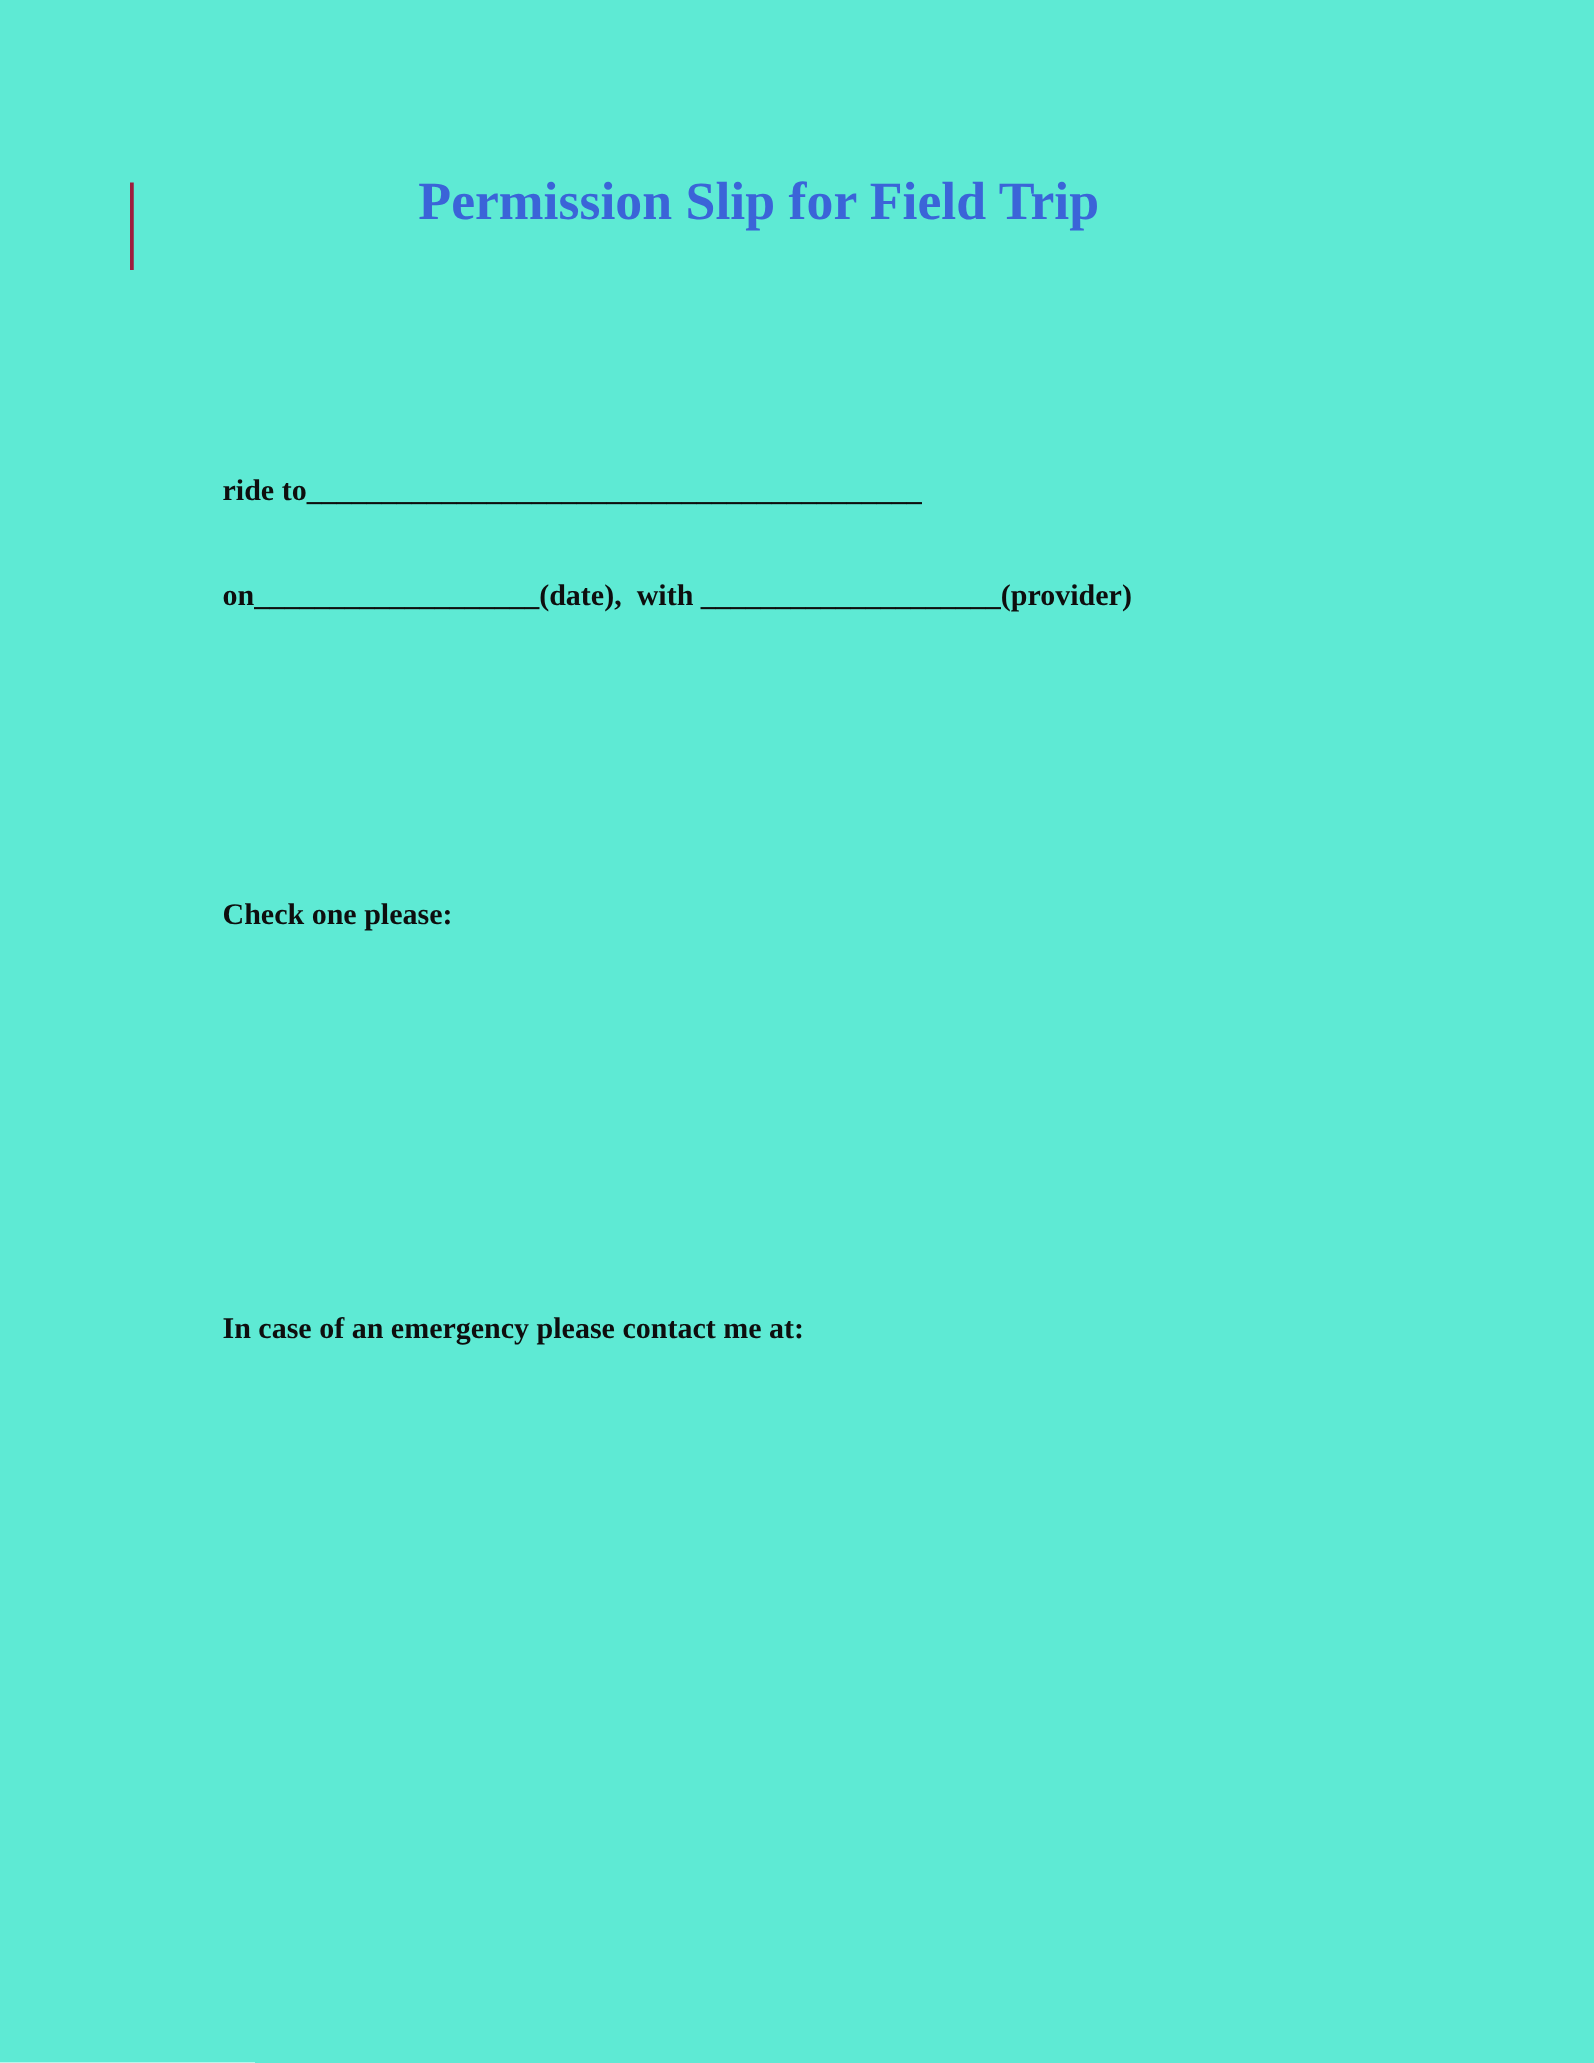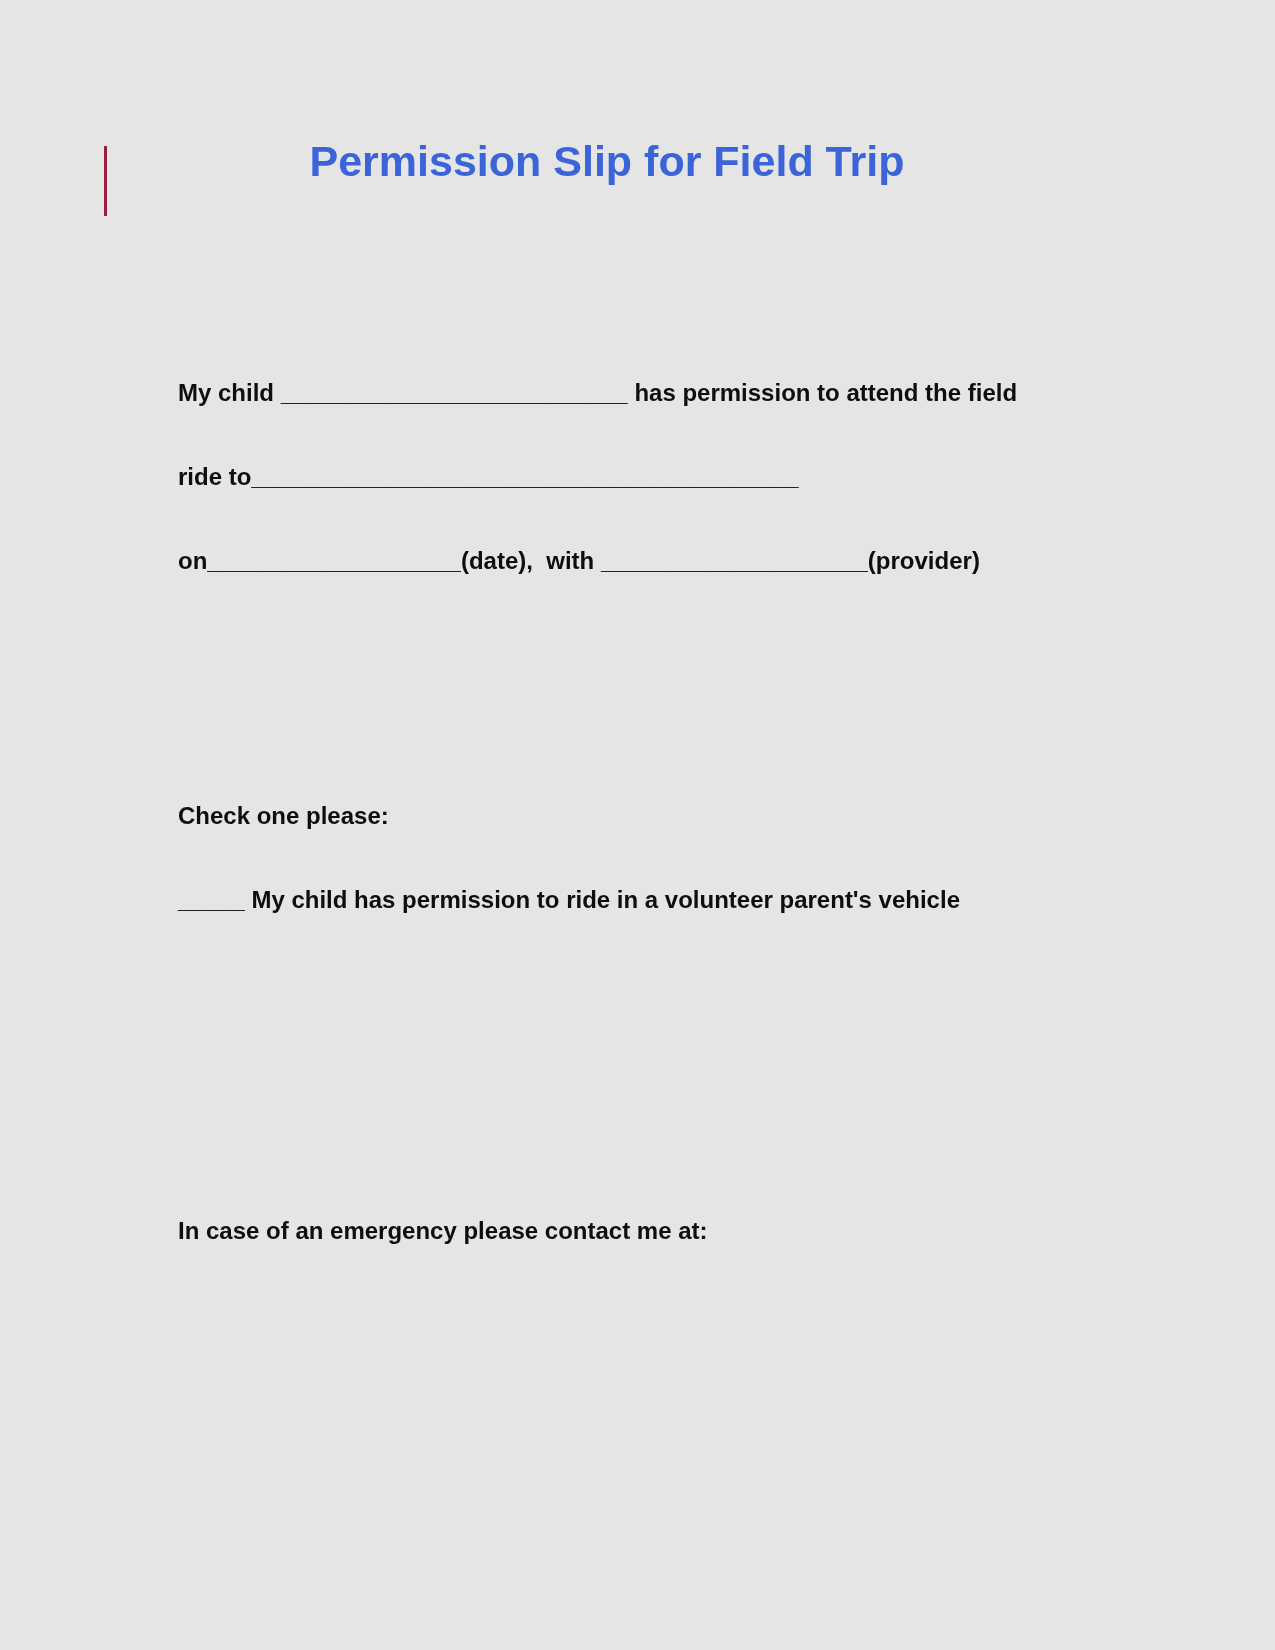--- a/index.html
+++ b/index.html
@@ -6,23 +6,23 @@
     --accent-blue: #3b64d8;
     --margin-red: #9e1e3d;
     --text-black: #0e0e0e;
   }
   * { box-sizing: border-box; }
   html, body { margin: 0; padding: 0; background: #ffffff; }
   .page {
     position: relative;
     width: 1275px;
     height: 1650px;
-    background: #e5e5e5;
+    background: #5eead4;
     overflow: hidden;
-    font-family: Liberation Sans, sans-serif;
+    font-family: Liberation Serif, serif;
     font-weight: bold;
     color: var(--text-black);
   }
   .redline {
     position: absolute;
     left: 104px;
     top: 146px;
     width: 3px;
     height: 70px;
     background: var(--margin-red);
@@ -52,28 +52,26 @@
 <body>
 
 <div class="page">
   <div class="redline"></div>
 
   <h1 class="doc-title">Permission Slip for Field Trip</h1>
 
   <div class="content">
 
     <section class="sec-intro">
-      <div>My child __________________________ has permission to attend the field</div>
       <div>ride to_________________________________________</div>
       <div>on___________________(date),  with ____________________(provider)</div>
     </section>
 
     <section class="sec-check-a">
       <div>Check one please:</div>
-      <div>_____ My child has permission to ride in a volunteer parent's vehicle</div>
     </section>
 
 
     <section class="sec-emergency">
       <div>In case of an emergency please contact me at:</div>
       
       
       
     </section>
 

